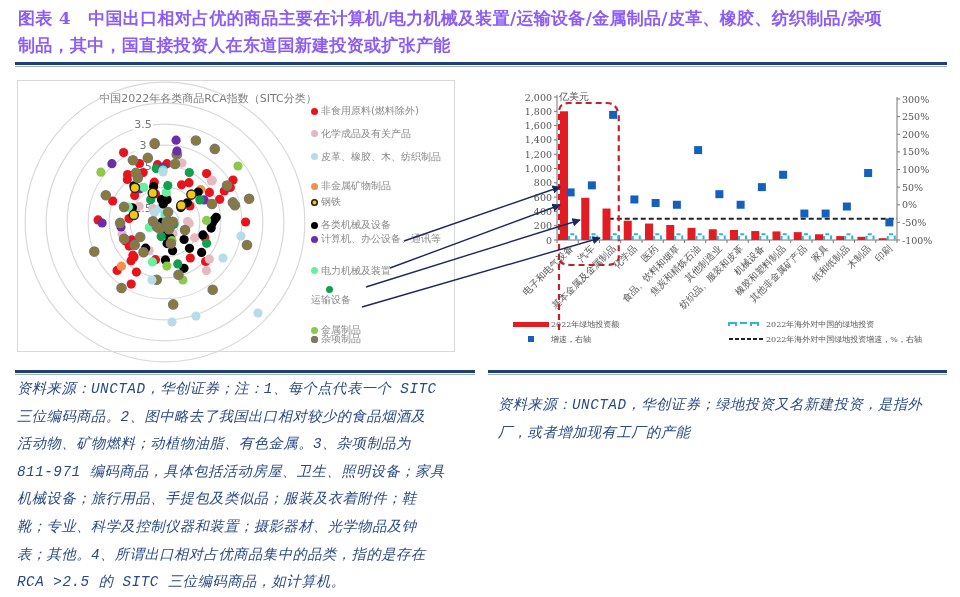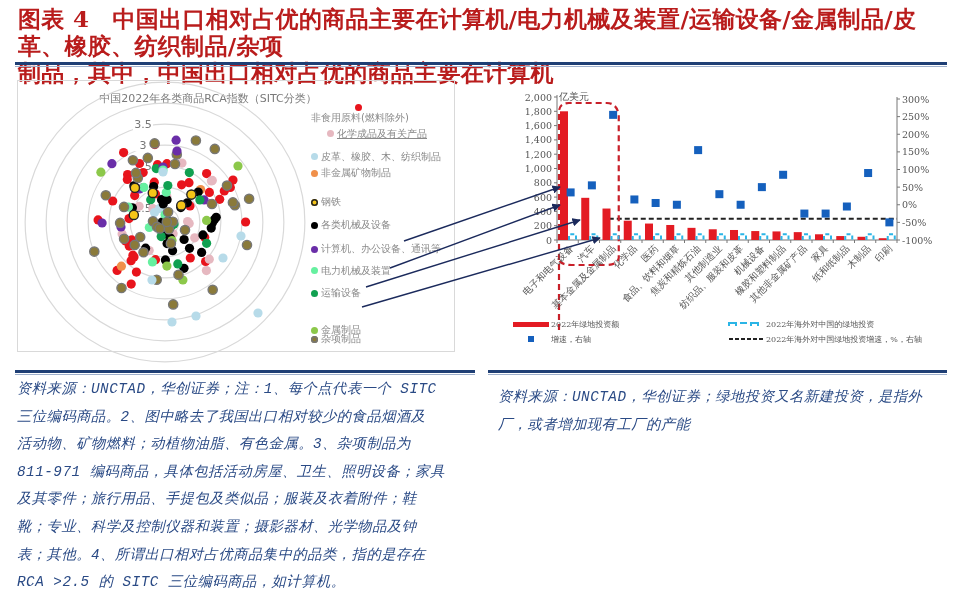--- a/index.html
+++ b/index.html
@@ -1,41 +1,41 @@
 <!DOCTYPE html>
 <html><head>
 <meta charset="utf-8">
 <style>
   * { box-sizing: border-box; margin: 0; padding: 0; }
   html, body { width: 960px; height: 597px; background: #ffffff; overflow: hidden; }
   body { position: relative; font-family: "DejaVu Sans", "Liberation Sans", sans-serif; }
   .title {
     position: absolute; left: 18px; top: 5px; width: 930px;
-    color: #b91c1c; font-weight: bold; font-size: 23px; line-height: 27px;
+    color: #8b5cf6; font-weight: bold; font-size: 17px; line-height: 27px;
     font-family: "DejaVu Serif", "Liberation Serif", serif; letter-spacing: 0.3px;
   }
   .rule { position: absolute; height: 3px; background: #1f3f75; }
   .rule::after { content: ""; position: absolute; left: 0; right: 0; top: 4px; height: 1px; background: #9fb0cc; }
   .panel-frame { position: absolute; left: 17px; top: 80px; width: 438px; height: 272px; border: 1px solid #d9d9d9; }
   svg { position: absolute; left: 0; top: 0; }
   .note {
     position: absolute; color: #2a4a85; font-style: italic;
     font-family: Liberation Mono, monospace;
     font-size: 14.3px; line-height: 27.6px; letter-spacing: 0.5px;
   }
   .legend-item { position: absolute; font-size: 10px; color: #8a8a8a; display: flex; align-items: center; white-space: nowrap; }
   .legend-dot { width: 7px; height: 7px; border-radius: 50%; margin-right: 3px; display: inline-block; }
   .lbl { font-family: "DejaVu Serif", "Liberation Serif", serif; fill: #555; }
 </style>
 </head>
 <body>
 
 <div class="title">
   <div>图表 4　中国出口相对占优的商品主要在计算机/电力机械及装置/运输设备/金属制品/皮革、橡胶、纺织制品/杂项</div>
-  <div>制品，其中，中国出口相对占优的商品主要在计算机</div>
+  <div>制品，其中，国直接投资人在东道国新建投资或扩张产能</div>
 </div>
 
 <div class="rule" style="left:15px; top:62px; width:932px;"></div>
 
 <div class="panel-frame"></div>
 
 <svg width="960" height="597" viewBox="0 0 960 597" style="pointer-events:none">
   <text x="208" y="102" font-size="11" fill="#7a7a7a" text-anchor="middle" font-family="DejaVu Sans, sans-serif">中国2022年各类商品RCA指数（SITC分类）</text>
   <g id="rings" fill="none" stroke="#d9d9d9" stroke-width="1.2">
       <circle cx="165" cy="222" r="13.860000000000003"></circle>
@@ -222,53 +222,53 @@
       <circle cx="163" cy="170" r="4.6" fill="#66f0a0" stroke="none" stroke-width="0"></circle>
       <circle cx="238" cy="166" r="4.6" fill="#8cc84a" stroke="none" stroke-width="0"></circle>
       <circle cx="163" cy="172" r="4.6" fill="#b7dbe9" stroke="none" stroke-width="0"></circle>
       <circle cx="175" cy="164" r="4.6" fill="#8a7a3a" stroke="#777777" stroke-width="1.4"></circle>
       <circle cx="212" cy="204" r="4.6" fill="#8a7a3a" stroke="#777777" stroke-width="1.4"></circle>
       <circle cx="247" cy="245" r="4.6" fill="#8a7a3a" stroke="#777777" stroke-width="1.4"></circle>
     </g>
 </svg>
 
 <div id="left-legend">
-    <div class="legend-item" style="left: 311px; top: 104px; flex-direction: column;">
+    <div class="legend-item" style="left: 311px; top: 104px;">
       <span class="legend-dot" style="background: rgb(232, 20, 28);"></span>
       <span>非食用原料(燃料除外)</span>
     </div>
-    <div class="legend-item" style="left: 327px; top: 126.8px; text-decoration: underline;">
+    <div class="legend-item" style="left: 311px; top: 126.8px;">
       <span class="legend-dot" style="background: rgb(230, 184, 192);"></span>
       <span>化学成品及有关产品</span>
     </div>
     <div class="legend-item" style="left: 311px; top: 149.6px;">
       <span class="legend-dot" style="background: rgb(183, 219, 233);"></span>
       <span>皮革、橡胶、木、纺织制品</span>
     </div>
-    <div class="legend-item" style="left: 311px; top: 166px; justify-content: flex-end;">
+    <div class="legend-item" style="left: 311px; top: 179px; justify-content: flex-end;">
       <span class="legend-dot" style="background: rgb(240, 144, 74);"></span>
       <span>非金属矿物制品</span>
     </div>
     <div class="legend-item" style="left: 311px; top: 195.2px; text-align: center;">
       <span class="legend-dot" style="background: rgb(245, 197, 24); box-shadow: rgb(34, 34, 34) 0px 0px 0px 1.5px inset;"></span>
       <span>钢铁</span>
     </div>
     <div class="legend-item" style="left: 311px; top: 218px; text-align: right;">
       <span class="legend-dot" style="background: rgb(0, 0, 0);"></span>
       <span>各类机械及设备</span>
     </div>
-    <div class="legend-item" style="left: 311px; top: 242px;">
+    <div class="legend-item" style="left: 311px; top: 232px;">
       <span class="legend-dot" style="background: rgb(106, 46, 168);"></span>
       <span>计算机、办公设备、通讯等</span>
     </div>
     <div class="legend-item" style="left: 311px; top: 263.6px; justify-content: space-between;">
       <span class="legend-dot" style="background: rgb(102, 240, 160);"></span>
       <span>电力机械及装置</span>
     </div>
-    <div class="legend-item" style="left: 311px; top: 286.4px;">
+    <div class="legend-item" style="left: 311px; top: 286.4px; flex-direction: column;">
       <span class="legend-dot" style="background: rgb(16, 160, 80);"></span>
       <span>运输设备</span>
     </div>
     <div class="legend-item" style="left: 311px; top: 323px;">
       <span class="legend-dot" style="background: rgb(140, 200, 74);"></span>
       <span>金属制品</span>
     </div>
     <div class="legend-item" style="left: 311px; top: 332px;">
       <span class="legend-dot" style="background: rgb(138, 122, 58); box-shadow: rgb(119, 119, 119) 0px 0px 0px 1.5px inset;"></span>
       <span>杂项制品</span>
@@ -437,21 +437,21 @@
 </svg>
 
 <div class="rule" style="left:15px; top:370px; width:460px;"></div>
 <div class="rule" style="left:488px; top:370px; width:459px;"></div>
 
 <div class="note" style="left:17px; top:376px; width:460px;" id="leftNote">
     <div>资料来源：UNCTAD，华创证券；注：1、每个点代表一个 SITC</div>
     <div>三位编码商品。2、图中略去了我国出口相对较少的食品烟酒及</div>
     <div>活动物、矿物燃料；动植物油脂、有色金属。3、杂项制品为</div>
     <div>811-971 编码商品，具体包括活动房屋、卫生、照明设备；家具</div>
-    <div>及其零件；旅行用品、手提包及类似品；服装及衣着附件；鞋</div>
+    <div>机械设备；旅行用品、手提包及类似品；服装及衣着附件；鞋</div>
     <div>靴；专业、科学及控制仪器和装置；摄影器材、光学物品及钟</div>
     <div>表；其他。4、所谓出口相对占优商品集中的品类，指的是存在</div>
     <div>RCA &gt;2.5 的 SITC 三位编码商品，如计算机。</div>
   </div>
-<div class="note" style="left:498px; top:384px; width:455px;" id="rightNote">
+<div class="note" style="left:498px; top:392px; width:455px;" id="rightNote">
     <div>资料来源：UNCTAD，华创证券；绿地投资又名新建投资，是指外</div>
     <div>厂，或者增加现有工厂的产能</div>
   </div>
 
 </body></html>

